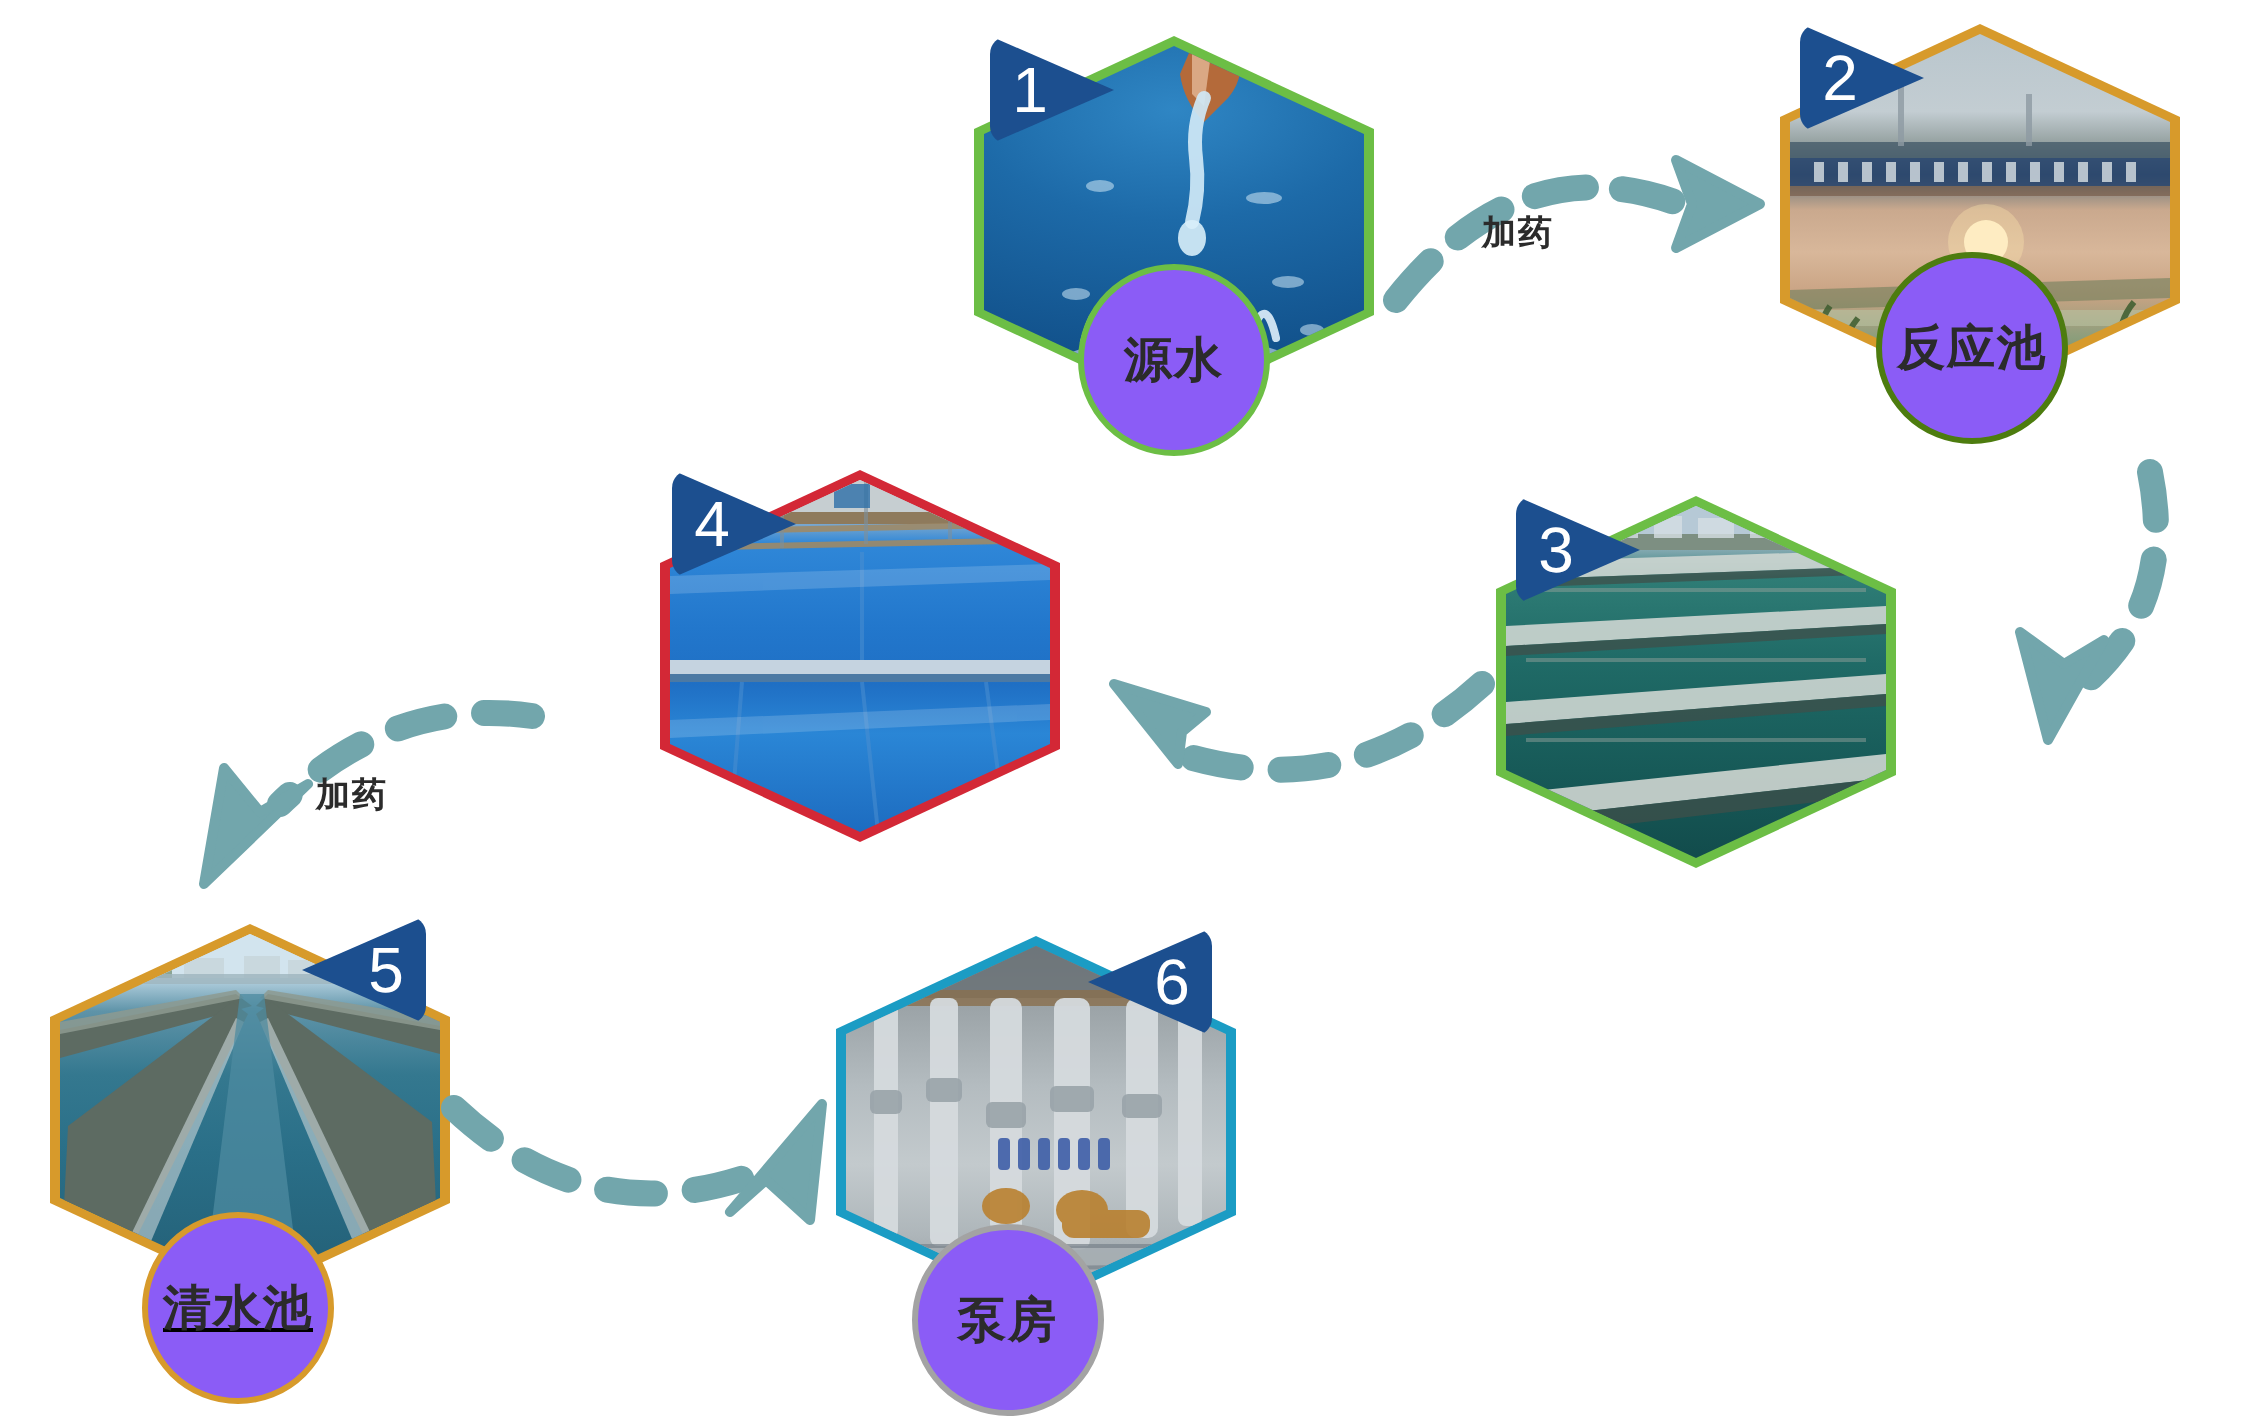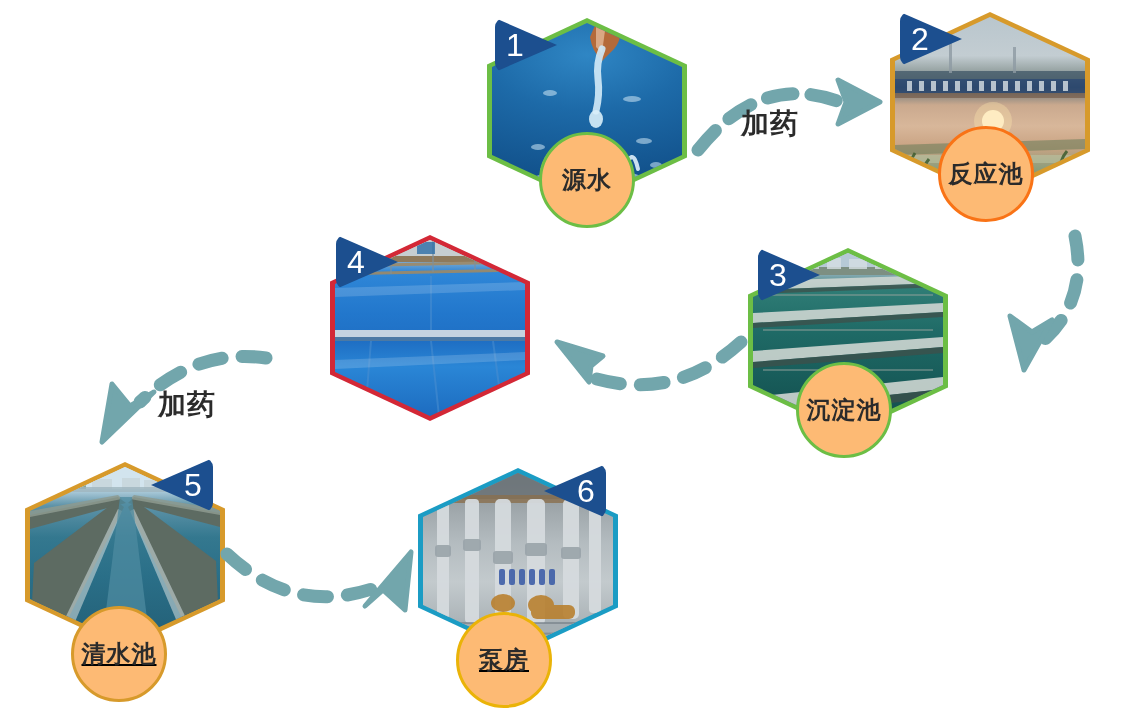--- a/index.html
+++ b/index.html
@@ -87,21 +87,21 @@
     left: auto;
     right: 0;
   }
 
   
   .label-circle {
     position: absolute;
     width: 96px;
     height: 96px;
     border-radius: 50%;
-    background: #fdba74;
+    background: #8b5cf6;
     display: flex;
     align-items: center;
     justify-content: center;
     z-index: 7;
     box-sizing: border-box;
   }
   .label-circle .txt {
     font-size: 24px;
     font-weight: 700;
     color: #2b2b2b;
@@ -110,21 +110,21 @@
   }
 
   
   .arrow-svg {
     position: absolute;
     overflow: visible;
     z-index: 3;
   }
   .arrow-label {
     position: absolute;
-    font-size: 28px;
+    font-size: 17px;
     font-weight: 700;
     color: #2b2b2b;
     letter-spacing: 1px;
     white-space: nowrap;
     z-index: 4;
   }
 </style>
 </head>
 <body>
 
@@ -238,21 +238,21 @@
             <rect x="54" y="26" width="3" height="30" fill="#8d9aa3" opacity="0.8"></rect>
             <rect x="118" y="30" width="3" height="26" fill="#8d9aa3" opacity="0.8"></rect>
           </svg>
         </div>
       </div>
     </div>
     <div class="badge" style="left:10px; top:0px;">
       <div class="pennant"></div>
       <div class="num">2</div>
     </div>
-    <div class="label-circle" style="left:48px; top:114px; border:3px solid #f97316;">
+    <div class="label-circle" style="left:48px; top:114px; border:3px solid #4d7c0f;">
       <span class="txt">反应池</span>
     </div>
   </div>
 
   <div class="node" style="left:748px; top:248px;">
     <div class="hex-wrap">
       <div class="hex-border" style="background:#6cbe45;"></div>
       <div class="hex-photo">
         <div class="photo-inner" style="background:
              linear-gradient(180deg,#b9cddd 0%,#9fb7c4 10%,#2f7d76 20%,#1f6a66 45%,#175a58 75%,#124c4c 100%);">
@@ -287,23 +287,20 @@
               <rect x="10" y="116" width="170" height="2"></rect>
             </g>
           </svg>
         </div>
       </div>
     </div>
     <div class="badge" style="left:10px; top:0px;">
       <div class="pennant"></div>
       <div class="num">3</div>
     </div>
-    <div class="label-circle" style="left:48px; top:114px; border:3px solid #6cbe45;">
-      <span class="txt">沉淀池</span>
-    </div>
   </div>
 
   <div class="node" style="left:330px; top:235px;">
     <div class="hex-wrap">
       <div class="hex-border" style="background:#d32836;"></div>
       <div class="hex-photo">
         <div class="photo-inner" style="background:
              linear-gradient(180deg,#cfd6d8 0%,#b8c2c6 8%,#2f87d8 18%,#2277cc 42%,#1f6fc4 58%,#2a86d6 72%,#1d6cc0 100%);">
           <svg width="190" height="176" viewBox="0 0 190 176" style="position:absolute;inset:0;">
             <rect x="0" y="0" width="190" height="20" fill="#c6ced1"></rect>
@@ -433,18 +430,18 @@
               <line x1="0" y1="162" x2="190" y2="160"></line>
             </g>
           </svg>
         </div>
       </div>
     </div>
     <div class="badge flip" style="left:126px; top:-4px;">
       <div class="pennant"></div>
       <div class="num">6</div>
     </div>
-    <div class="label-circle" style="left:38px; top:144px; border:3px solid #eab308;text-decoration:underline;">
+    <div class="label-circle" style="left:38px; top:144px; border:3px solid #a3a3a3;">
       <span class="txt">泵房</span>
     </div>
   </div>
 
 </div>
 
 </body></html>

